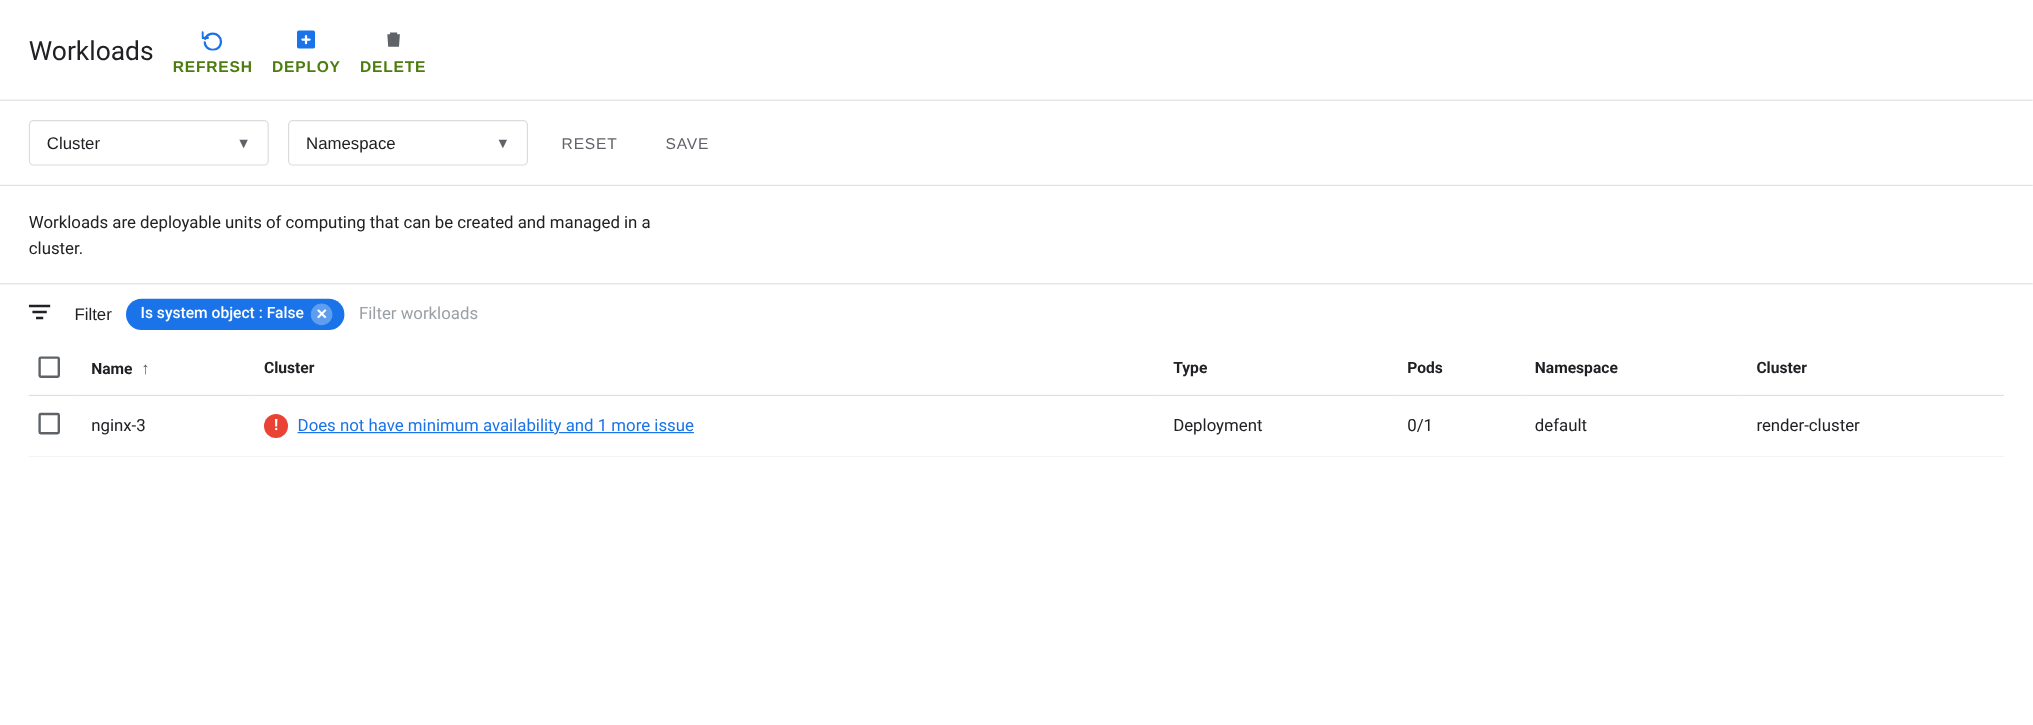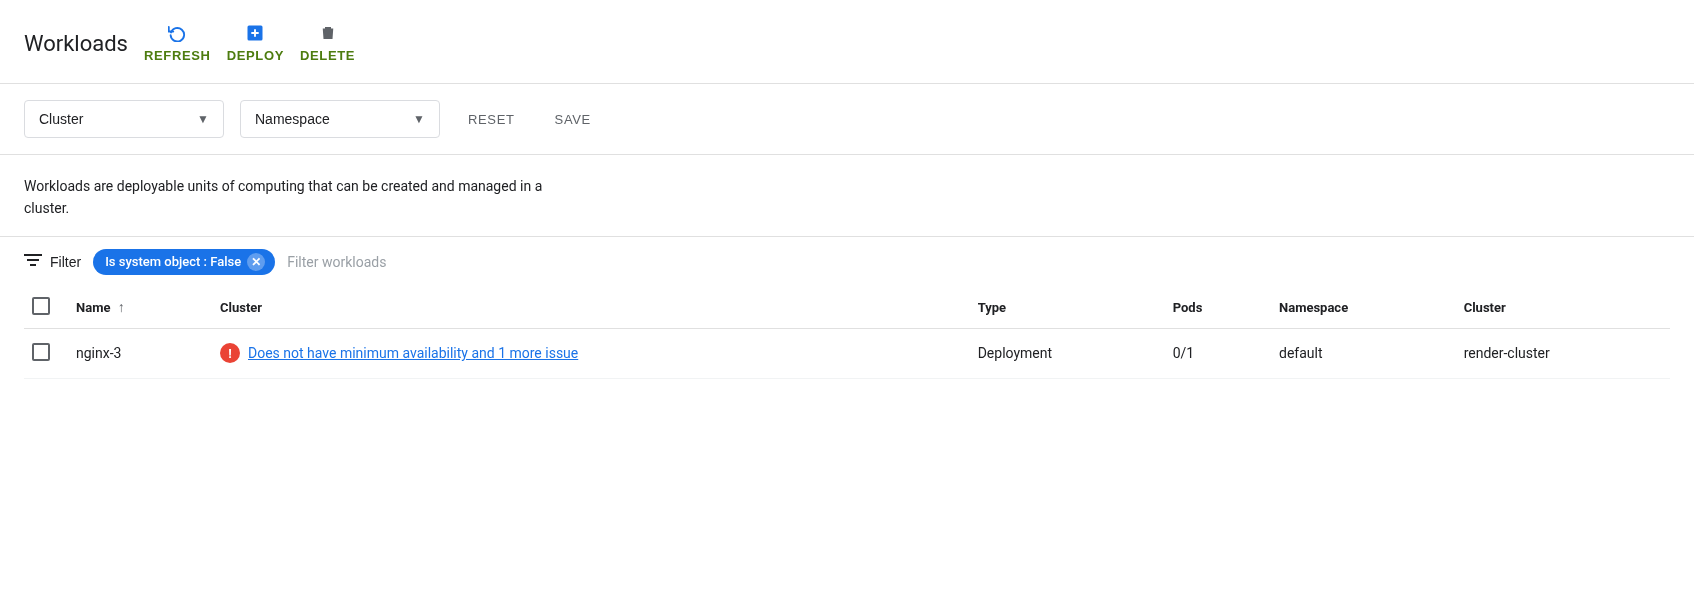--- a/index.html
+++ b/index.html
@@ -119,21 +119,21 @@
     
     .filter-bar {
       display: flex;
       align-items: center;
       padding: 12px 24px;
       gap: 12px;
     }
     .filter-icon-btn {
       display: flex;
       align-items: center;
-      gap: 8px;
+      gap: 20px;
       font-size: 14px;
       font-weight: 500;
       color: #202124;
       background: none;
       border: none;
       cursor: pointer;
     }
     .filter-chip {
       display: flex;
       align-items: center;

